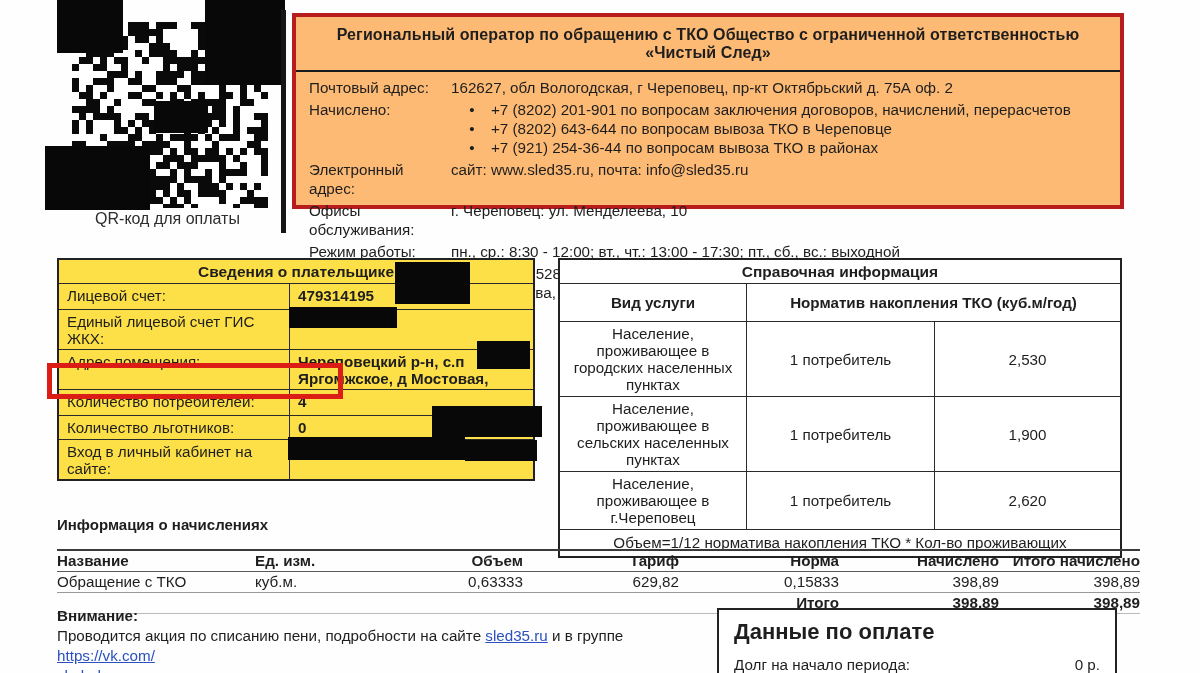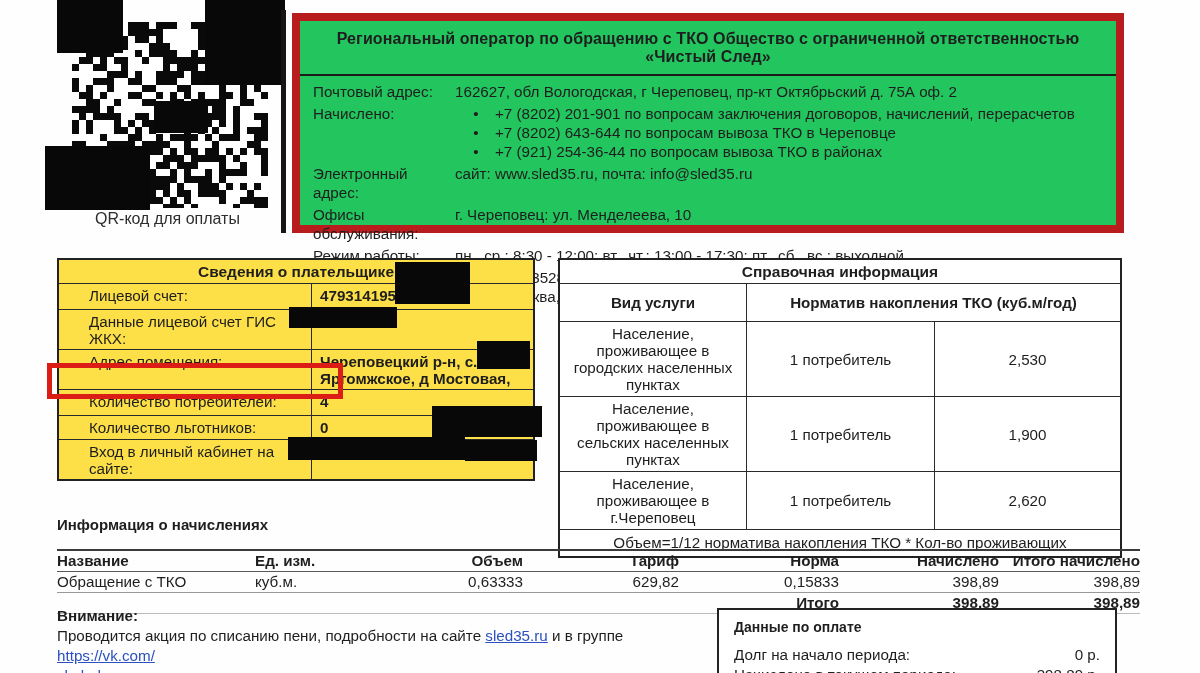--- a/index.html
+++ b/index.html
@@ -9,35 +9,35 @@
   .page { position:relative; width:1200px; height:673px; background:#fefefe; }
 
   
   .qr-caption { left:60px; top:210px; width:215px; text-align:center; font-size:16px; color:#2d2d2d; }
   .redaction { position:absolute; background:#080808; }
 
   
   .scan-line { left:281px; top:10px; width:5px; height:223px; background:#161616; }
 
   
-  .op-box { left:292px; top:13px; width:832px; height:220px; border:8px solid #b91c1c; background:#22c55e; }
+  .op-box { left:292px; top:13px; width:832px; height:196px; border:4px solid #b91c1c; background:#fdba74; }
   .op-title { border-bottom:2px solid #1b1b1b; text-align:center; font-weight:bold;
     font-size:16px; padding:9px 10px 8px; letter-spacing:0.1px; }
   .op-body { padding:6px 10px 4px 13px; }
   .op-row { display:flex; margin-bottom:3px; }
   .op-label { width:142px; flex:none; font-size:15.2px; line-height:19px; }
   .op-value { flex:1; font-size:15.2px; line-height:19px; }
   .op-bullets { flex:1; }
   .op-bullet { display:flex; font-size:15.2px; line-height:19px; }
   .op-bullet .dot { width:14px; flex:none; text-align:center; margin:0 12px 0 14px; }
 
   
   .payer { left:57px; top:258px; width:478px; border:2px solid #222; background:#fde047; }
   .payer-title { font-weight:bold; text-align:center; font-size:15.5px; padding:3px 0 2px; }
-  .p-row { display:flex; border-top:1.5px solid #2a2a2a;padding-left:22px; }
+  .p-row { display:flex; border-top:1.5px solid #2a2a2a; }
   .p-label { width:230px; flex:none; padding:3px 4px 2px 8px; font-size:15.2px; }
   .p-value { flex:1; border-left:1.5px solid #2a2a2a; padding:3px 4px 2px 8px;
     font-weight:bold; font-size:15.2px; }
   .h-r1 { min-height:26px; } .h-r2 { min-height:24px; } .h-r3 { min-height:37px; }
   .h-r4 { min-height:26px; } .h-r5 { min-height:24px; } .h-r6 { min-height:38px; }
 
   .highlight-red { left:47px; top:363px; width:296px; height:36px;
     border:5px solid #dc1d15; z-index:6; background:transparent; }
 
   
@@ -67,21 +67,21 @@
   .cell-l { text-align:left; } .cell-r { text-align:right; }
 
   
   .warning { left:57px; top:606px; width:658px; font-size:15.2px; line-height:20px; }
   .warning-title { font-weight:bold; }
   .warning a, .lnk { color:#2b50c0; text-decoration:underline; cursor:pointer; }
 
   
   .pay-box { left:717px; top:608px; width:400px; height:90px; border:2px solid #222;
     background:#fff; padding:9px 15px 0 15px; }
-  .pay-title { font-weight:bold; font-size:14px; margin-bottom:10px; }
+  .pay-title { font-weight:bold; font-size:22px; margin-bottom:10px; }
   .pay-row { display:flex; justify-content:space-between; font-size:15.2px; line-height:20px; }
 </style>
 </head>
 <body>
 
 <div class="page">
 
   <svg id="qr-svg" class="abs" style="left:72px; top:22px;" width="196" height="186" shape-rendering="crispEdges">
       <rect width="196" height="186" fill="#fff"></rect>
       <rect x="14" y="0" width="7" height="7" fill="#0a0a0a"></rect>
@@ -515,21 +515,21 @@
     </div>
   </div>
 
   <div class="abs payer">
     <div class="payer-title">Сведения о плательщике</div>
     <div class="p-row h-r1">
       <div class="p-label">Лицевой счет:</div>
       <div class="p-value">479314195</div>
     </div>
     <div class="p-row h-r2">
-      <div class="p-label">Данные лицевой счет ГИС ЖКХ:</div>
+      <div class="p-label">Единый лицевой счет ГИС ЖКХ:</div>
       <div class="p-value"></div>
     </div>
     <div class="p-row h-r3">
       <div class="p-label">Адрес помещения:</div>
       <div class="p-value">Череповецкий р-н, с.п Яргомжское, д Мостовая,</div>
     </div>
     <div class="p-row h-r4">
       <div class="p-label">Количество потребителей:</div>
       <div class="p-value">4</div>
     </div>

